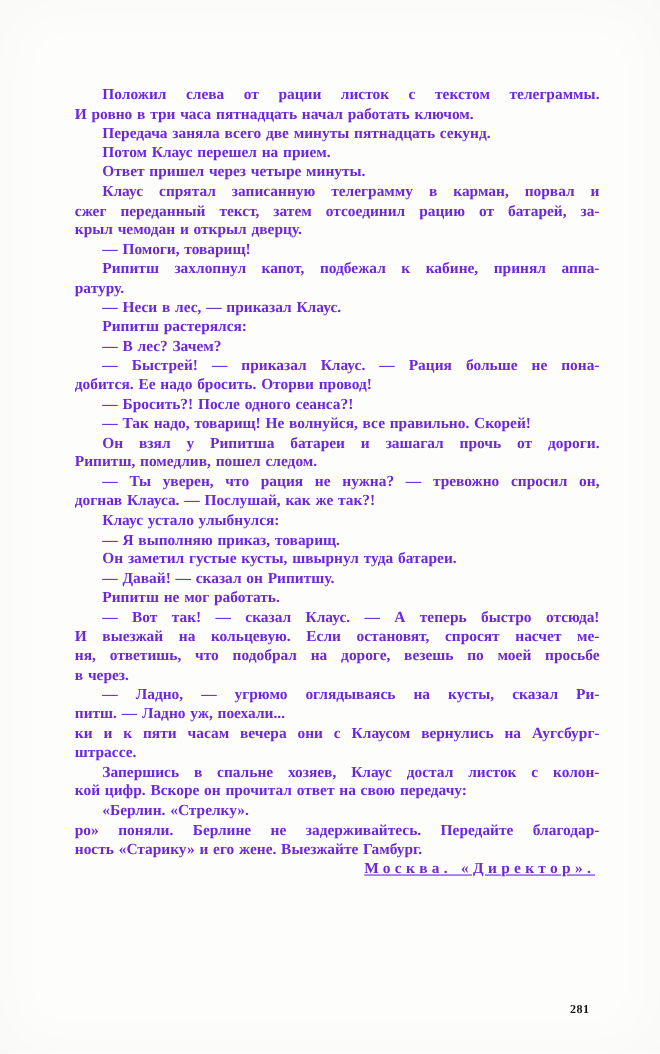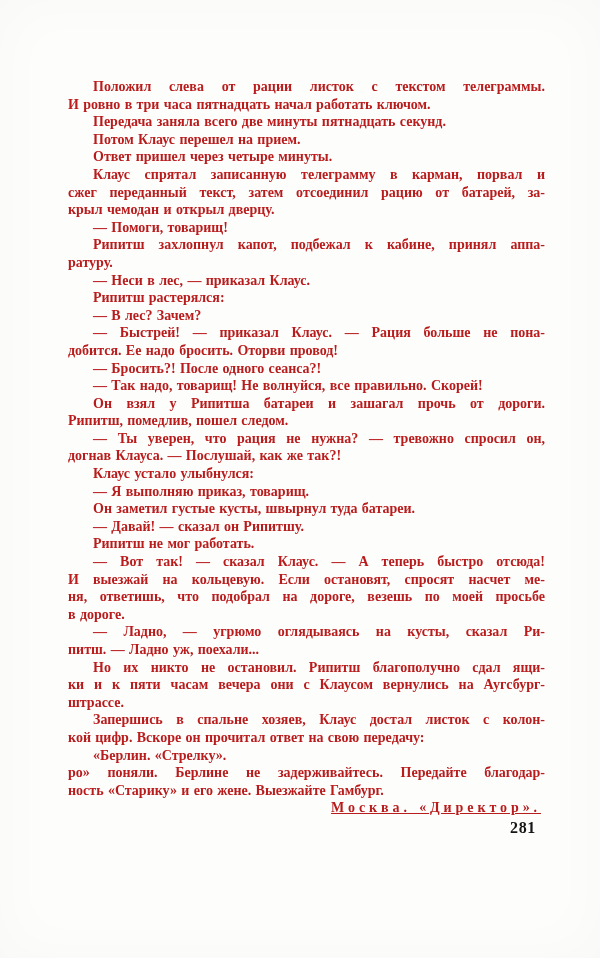--- a/index.html
+++ b/index.html
@@ -14,21 +14,21 @@
     height: 958px;
     background: #fdfdfc;
     overflow: hidden;
     box-shadow: inset 0 0 60px rgba(0,0,0,0.025);
   }
   .text-block {
     position: absolute;
     left: 68px;
     top: 78px;
     width: 477px;
-    color: #b91c1c;
+    color: #6d28d9;
     font-size: 14px;
     font-weight: 700;
     line-height: 17.6px;
   }
   .line {
     text-align: justify;
     text-align-last: justify;
     word-spacing: 0.06em;
     white-space: normal;
   }
@@ -45,24 +45,24 @@
     text-align-last: right;
     text-indent: 0;
     text-decoration: underline;
   }
   .paragraph.spaced .line {
     letter-spacing: 0.28em;
     padding-right: 4px;
   }
   .folio {
     position: absolute;
-    top: 819px;
+    top: 912px;
     right: 64px;
     color: #161616;
-    font-size: 16px;
+    font-size: 11px;
     font-weight: 700;
     letter-spacing: 0.04em;
   }
 </style>
 </head>
 <body>
 
 <div class="page">
   <div class="text-block">
       <div class="paragraph">
@@ -129,28 +129,27 @@
       <div class="paragraph">
         <div class="line first last">— Давай! — сказал он Рипитшу.</div>
       </div>
       <div class="paragraph">
         <div class="line first last">Рипитш не мог работать.</div>
       </div>
       <div class="paragraph">
         <div class="line first">— Вот так! — сказал Клаус. — А теперь быстро отсюда!</div>
         <div class="line">И выезжай на кольцевую. Если остановят, спросят насчет ме-</div>
         <div class="line">ня, ответишь, что подобрал на дороге, везешь по моей просьбе</div>
-        <div class="line last">в дороге.</div>
+        <div class="line last">в через.</div>
       </div>
       <div class="paragraph">
         <div class="line first">— Ладно, — угрюмо оглядываясь на кусты, сказал Ри-</div>
         <div class="line last">питш. — Ладно уж, поехали...</div>
       </div>
       <div class="paragraph">
-        <div class="line first">Но их никто не остановил. Рипитш благополучно сдал ящи-</div>
         <div class="line">ки и к пяти часам вечера они с Клаусом вернулись на Аугсбург-</div>
         <div class="line last">штрассе.</div>
       </div>
       <div class="paragraph">
         <div class="line first">Запершись в спальне хозяев, Клаус достал листок с колон-</div>
         <div class="line last">кой цифр. Вскоре он прочитал ответ на свою передачу:</div>
       </div>
       <div class="paragraph">
         <div class="line first last">«Берлин. «Стрелку».</div>
       </div>

